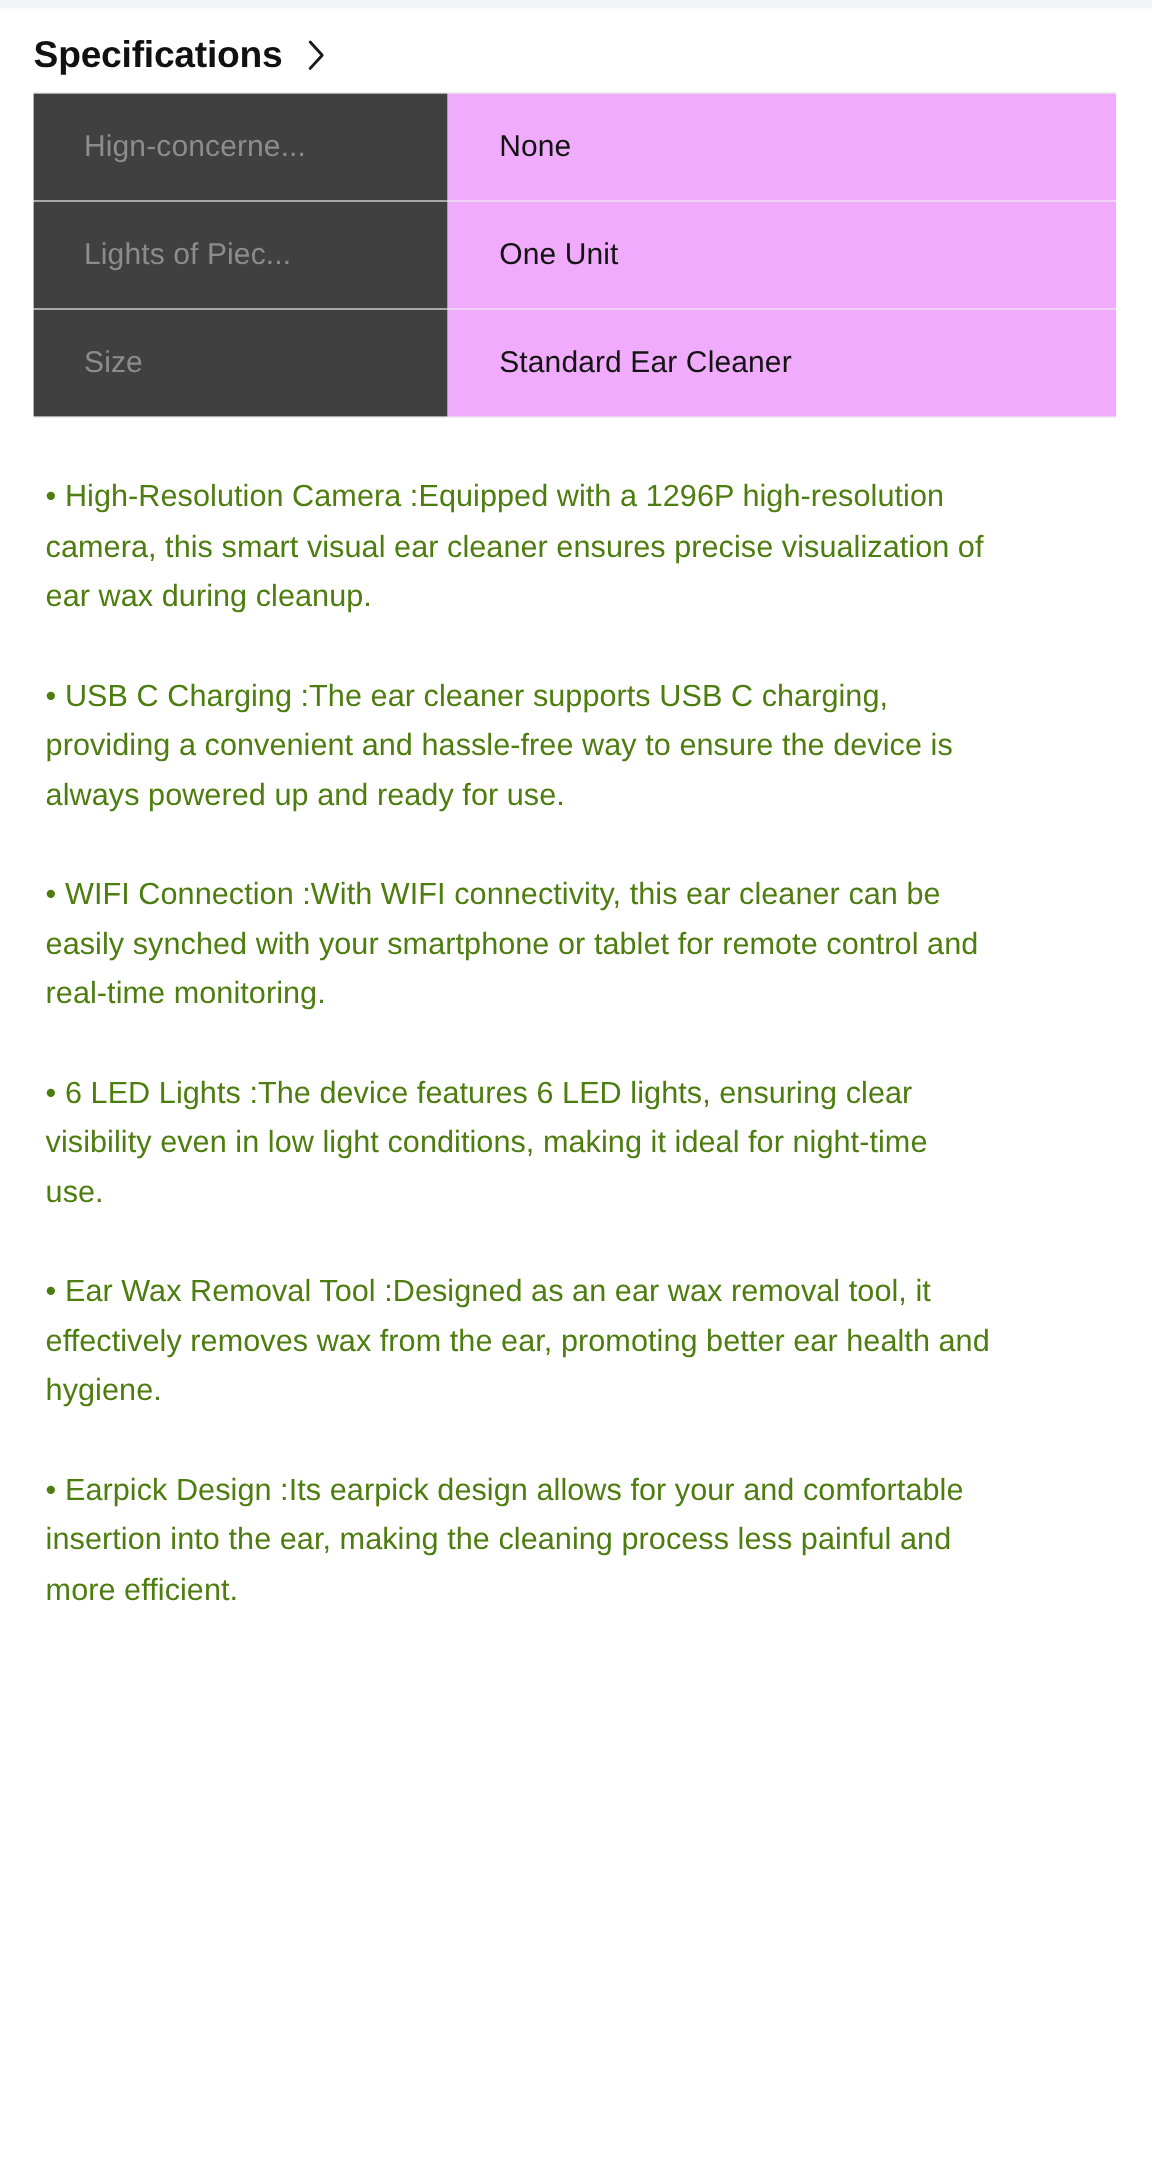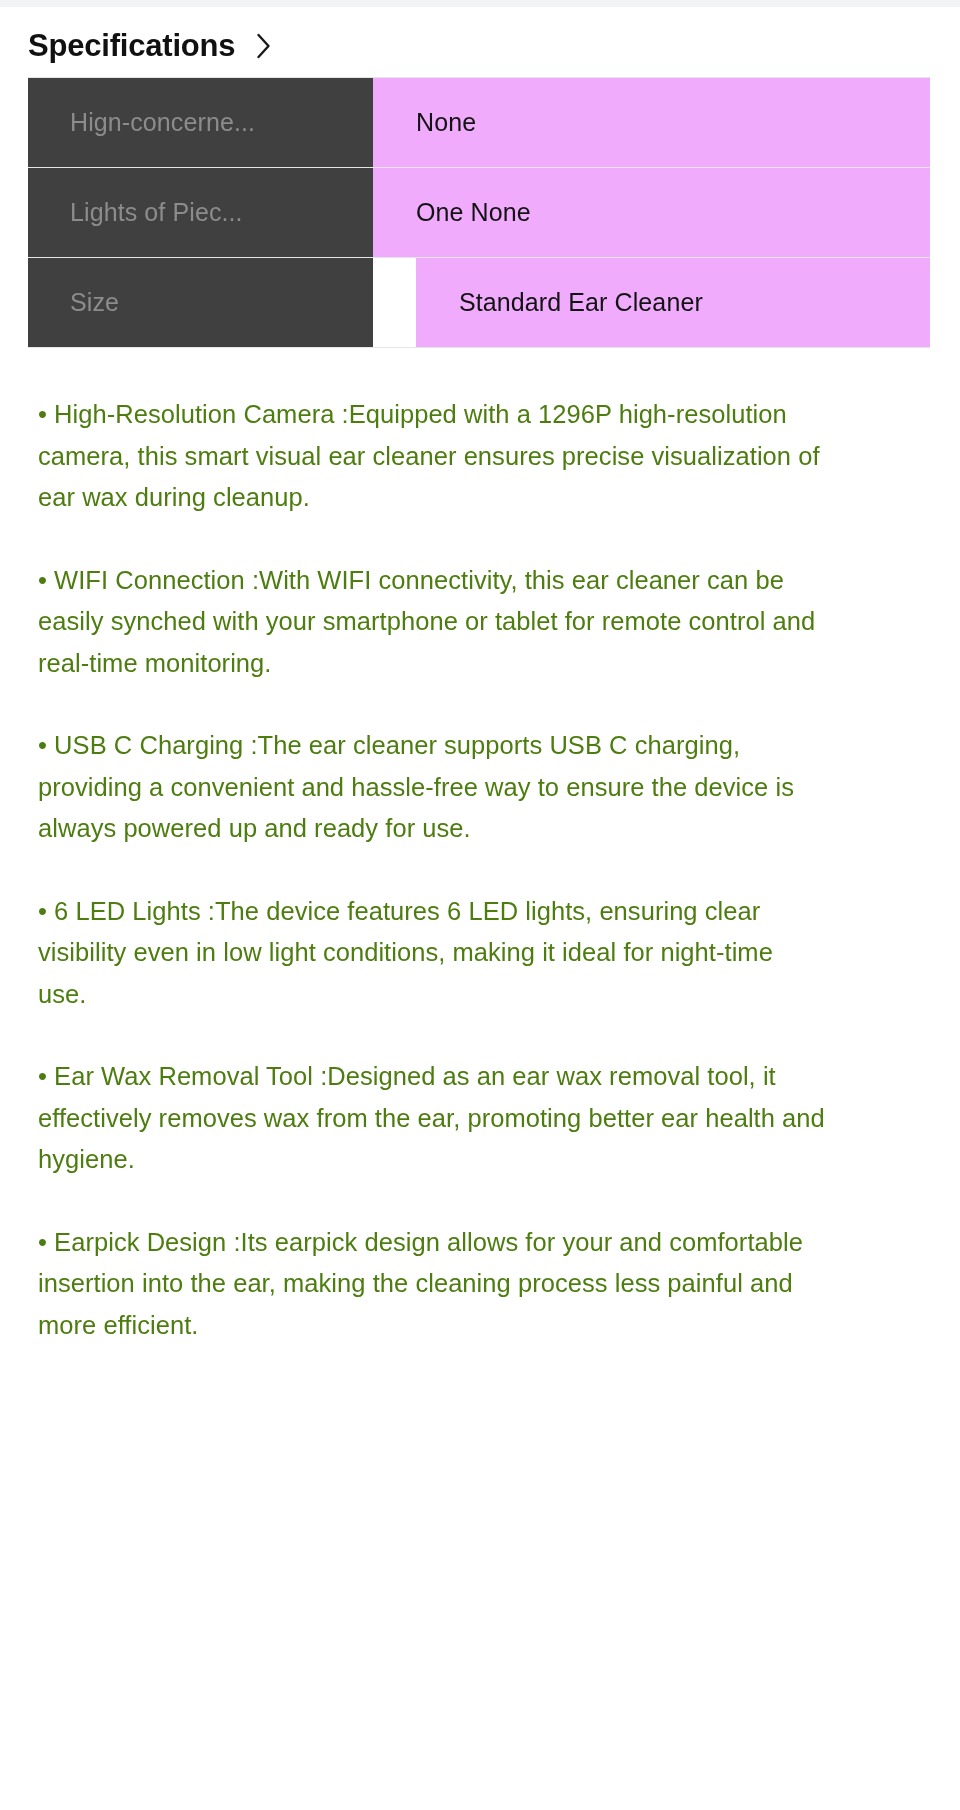--- a/index.html
+++ b/index.html
@@ -60,21 +60,21 @@
     margin: 0 30px 0 28px;
     border-top: 1px solid #e4e5e6;
     border-collapse: collapse;
     width: 902px;
   }
   .spec-row {
     display: flex;
     border-bottom: 1px solid #e4e5e6;
     min-height: 90px;
   }
-  .spec-row:last-child { border-bottom: 1px solid #e4e5e6; gap: 43px; }
+  .spec-row:last-child { border-bottom: 1px solid #e4e5e6; }
   .spec-key {
     width: 345px;
     flex: 0 0 345px;
     background: #404040;
     display: flex;
     align-items: center;
     padding-left: 42px;
     font-size: 25px;
     color: #8c8c8c;
     letter-spacing: 0.1px;
@@ -126,33 +126,33 @@
 
     <div class="spec-table">
 
       <div class="spec-row">
         <div class="spec-key">Hign-concerne...</div>
         <div class="spec-val">None</div>
       </div>
 
       <div class="spec-row">
         <div class="spec-key">Lights of Piec...</div>
-        <div class="spec-val">One None</div>
+        <div class="spec-val">One Unit</div>
       </div>
 
       <div class="spec-row">
         <div class="spec-key">Size</div>
         <div class="spec-val">Standard Ear Cleaner</div>
       </div>
 
     </div>
 
     <div class="desc">
       <p class="desc-item">• High-Resolution Camera :Equipped with a 1296P high-resolution camera, this smart visual ear cleaner ensures precise visualization of ear wax during cleanup.</p>
+      <p class="desc-item">• USB C Charging :The ear cleaner supports USB C charging, providing a convenient and hassle-free way to ensure the device is always powered up and ready for use.</p>
       <p class="desc-item">• WIFI Connection :With WIFI connectivity, this ear cleaner can be easily synched with your smartphone or tablet for remote control and real-time monitoring.</p>
-      <p class="desc-item">• USB C Charging :The ear cleaner supports USB C charging, providing a convenient and hassle-free way to ensure the device is always powered up and ready for use.</p>
       <p class="desc-item">• 6 LED Lights :The device features 6 LED lights, ensuring clear visibility even in low light conditions, making it ideal for night-time use.</p>
       <p class="desc-item">• Ear Wax Removal Tool :Designed as an ear wax removal tool, it effectively removes wax from the ear, promoting better ear health and hygiene.</p>
       <p class="desc-item">• Earpick Design :Its earpick design allows for your and comfortable insertion into the ear, making the cleaning process less painful and more efficient.</p>
     </div>
 
   </div>
 </div>
 
 </body></html>

